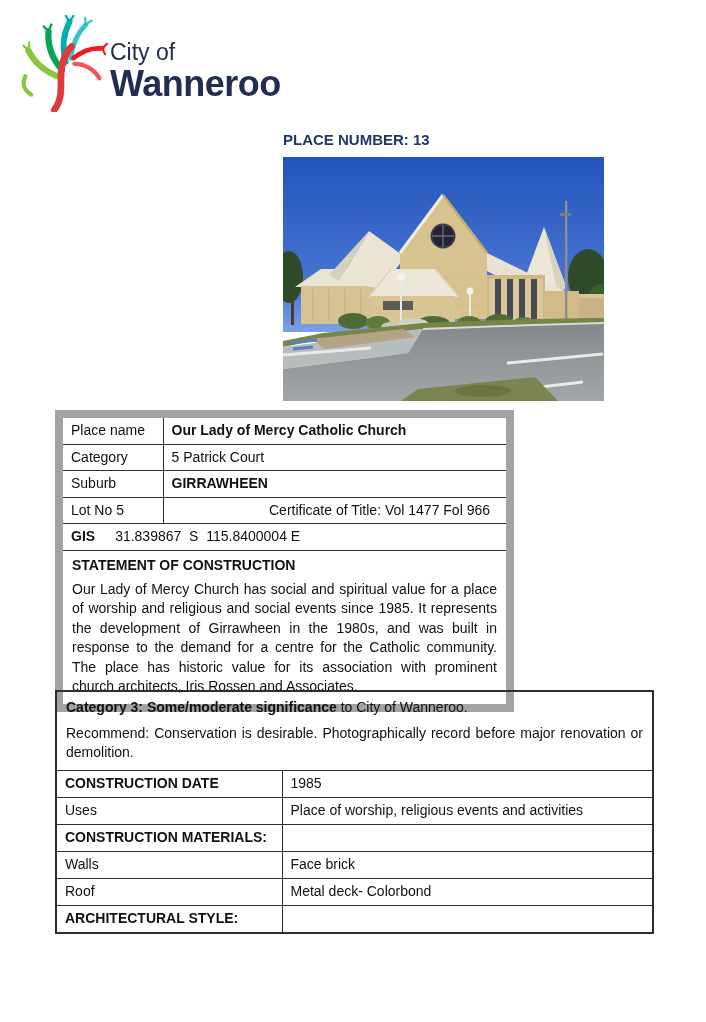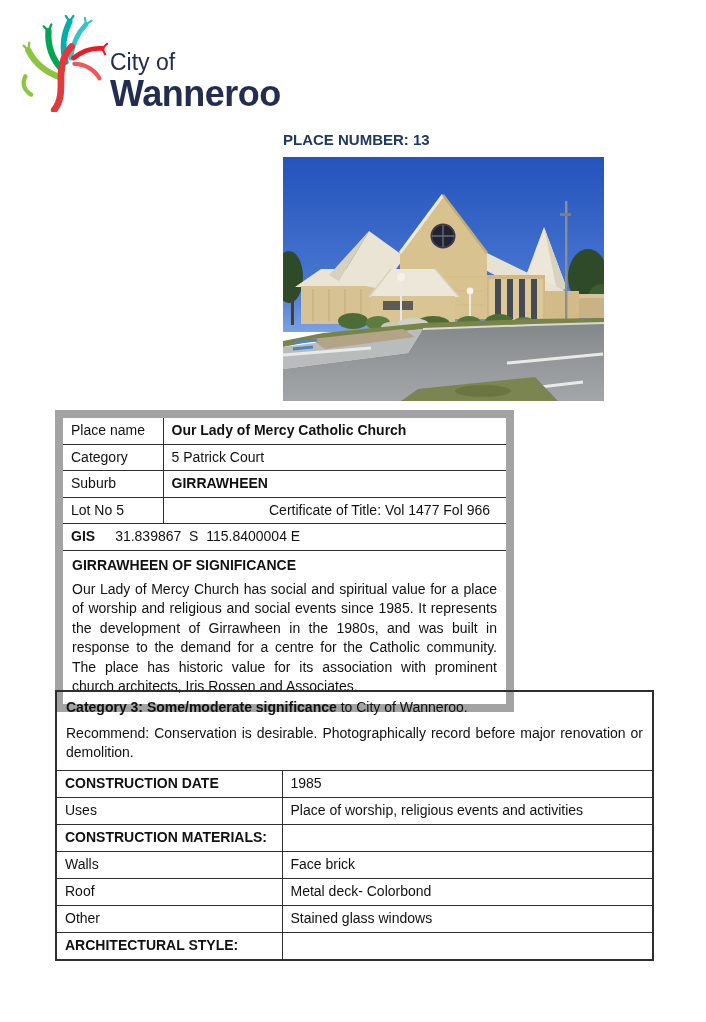--- a/index.html
+++ b/index.html
@@ -1,21 +1,21 @@
 <!DOCTYPE html>
 <html style="--accent: #16AC9E; --navy: #1F3864; --logo-navy: #232D52;"><head>
 <meta charset="utf-8">
 <style>
   html,body{margin:0;padding:0;background:#ffffff;}
   .page{
     position:relative;width:706px;height:1022px;background:#fff;
     font-family:"Liberation Sans","DejaVu Sans",sans-serif;color:#1a1a1a;overflow:hidden;
   }
   
-  .logo{position:absolute;left:12px;top:8px;display:flex;align-items:flex-end;}
+  .logo{position:absolute;left:12px;top:8px;display:flex;align-items:center;}
   .logo svg{display:block;}
   .logo-text{margin-left:2px;margin-top:22px;color:var(--logo-navy);line-height:1;}
   .logo-city{font-size:23px;font-weight:400;letter-spacing:0;}
   .logo-wanneroo{font-size:36px;font-weight:700;margin-top:2px;letter-spacing:-0.5px;}
   .doc-titles{position:absolute;left:283px;top:38px;color:var(--accent);font-weight:700;}
   .doc-title-1{font-size:17px;}
   .doc-title-2{font-size:20px;margin-top:14px;letter-spacing:0.2px;}
   .place-number{position:absolute;left:283px;top:131px;color:var(--navy);font-weight:700;font-size:15px;text-align:center;}
   
   .photo{position:absolute;left:283px;top:157px;width:321px;height:244px;}
@@ -208,21 +208,21 @@
         <td>Lot No 5</td>
         <td class="val-right">Certificate of Title: Vol 1477 Fol 966</td>
       </tr>
       <tr>
         <td colspan="2">
           <span class="b">GIS</span><span class="gis-val">31.839867  S  115.8400004 E</span>
         </td>
       </tr>
       <tr>
         <td colspan="2" class="sig">
-          <div class="b">GIRRAWHEEN OF SIGNIFICANCE</div>
+          <div class="b">STATEMENT OF CONSTRUCTION</div>
           <p class="just">Our Lady of Mercy Church has social and spiritual value for a place of worship and religious and social events since 1985. It represents the development of Girrawheen in the 1980s, and was built in response to the demand for a centre for the Catholic community.  The place has historic value for its association with prominent church architects, Iris Rossen and Associates.</p>
         </td>
       </tr>
     </tbody>
   </table>
 
   <table class="t-assess">
     <colgroup>
         <col class="c1">
         <col>
@@ -248,23 +248,19 @@
       </tr>
       <tr class="rowline">
         <td>Walls</td>
         <td>Face brick</td>
       </tr>
       <tr class="rowline">
         <td>Roof</td>
         <td>Metal deck- Colorbond</td>
       </tr>
       <tr class="rowline">
-        <td>Other</td>
-        <td>Stained glass windows</td>
-      </tr>
-      <tr class="rowline">
         <td class="b">ARCHITECTURAL STYLE:</td>
         <td></td>
       </tr>
     </tbody>
   </table>
 
 </div>
 
 </body></html>

